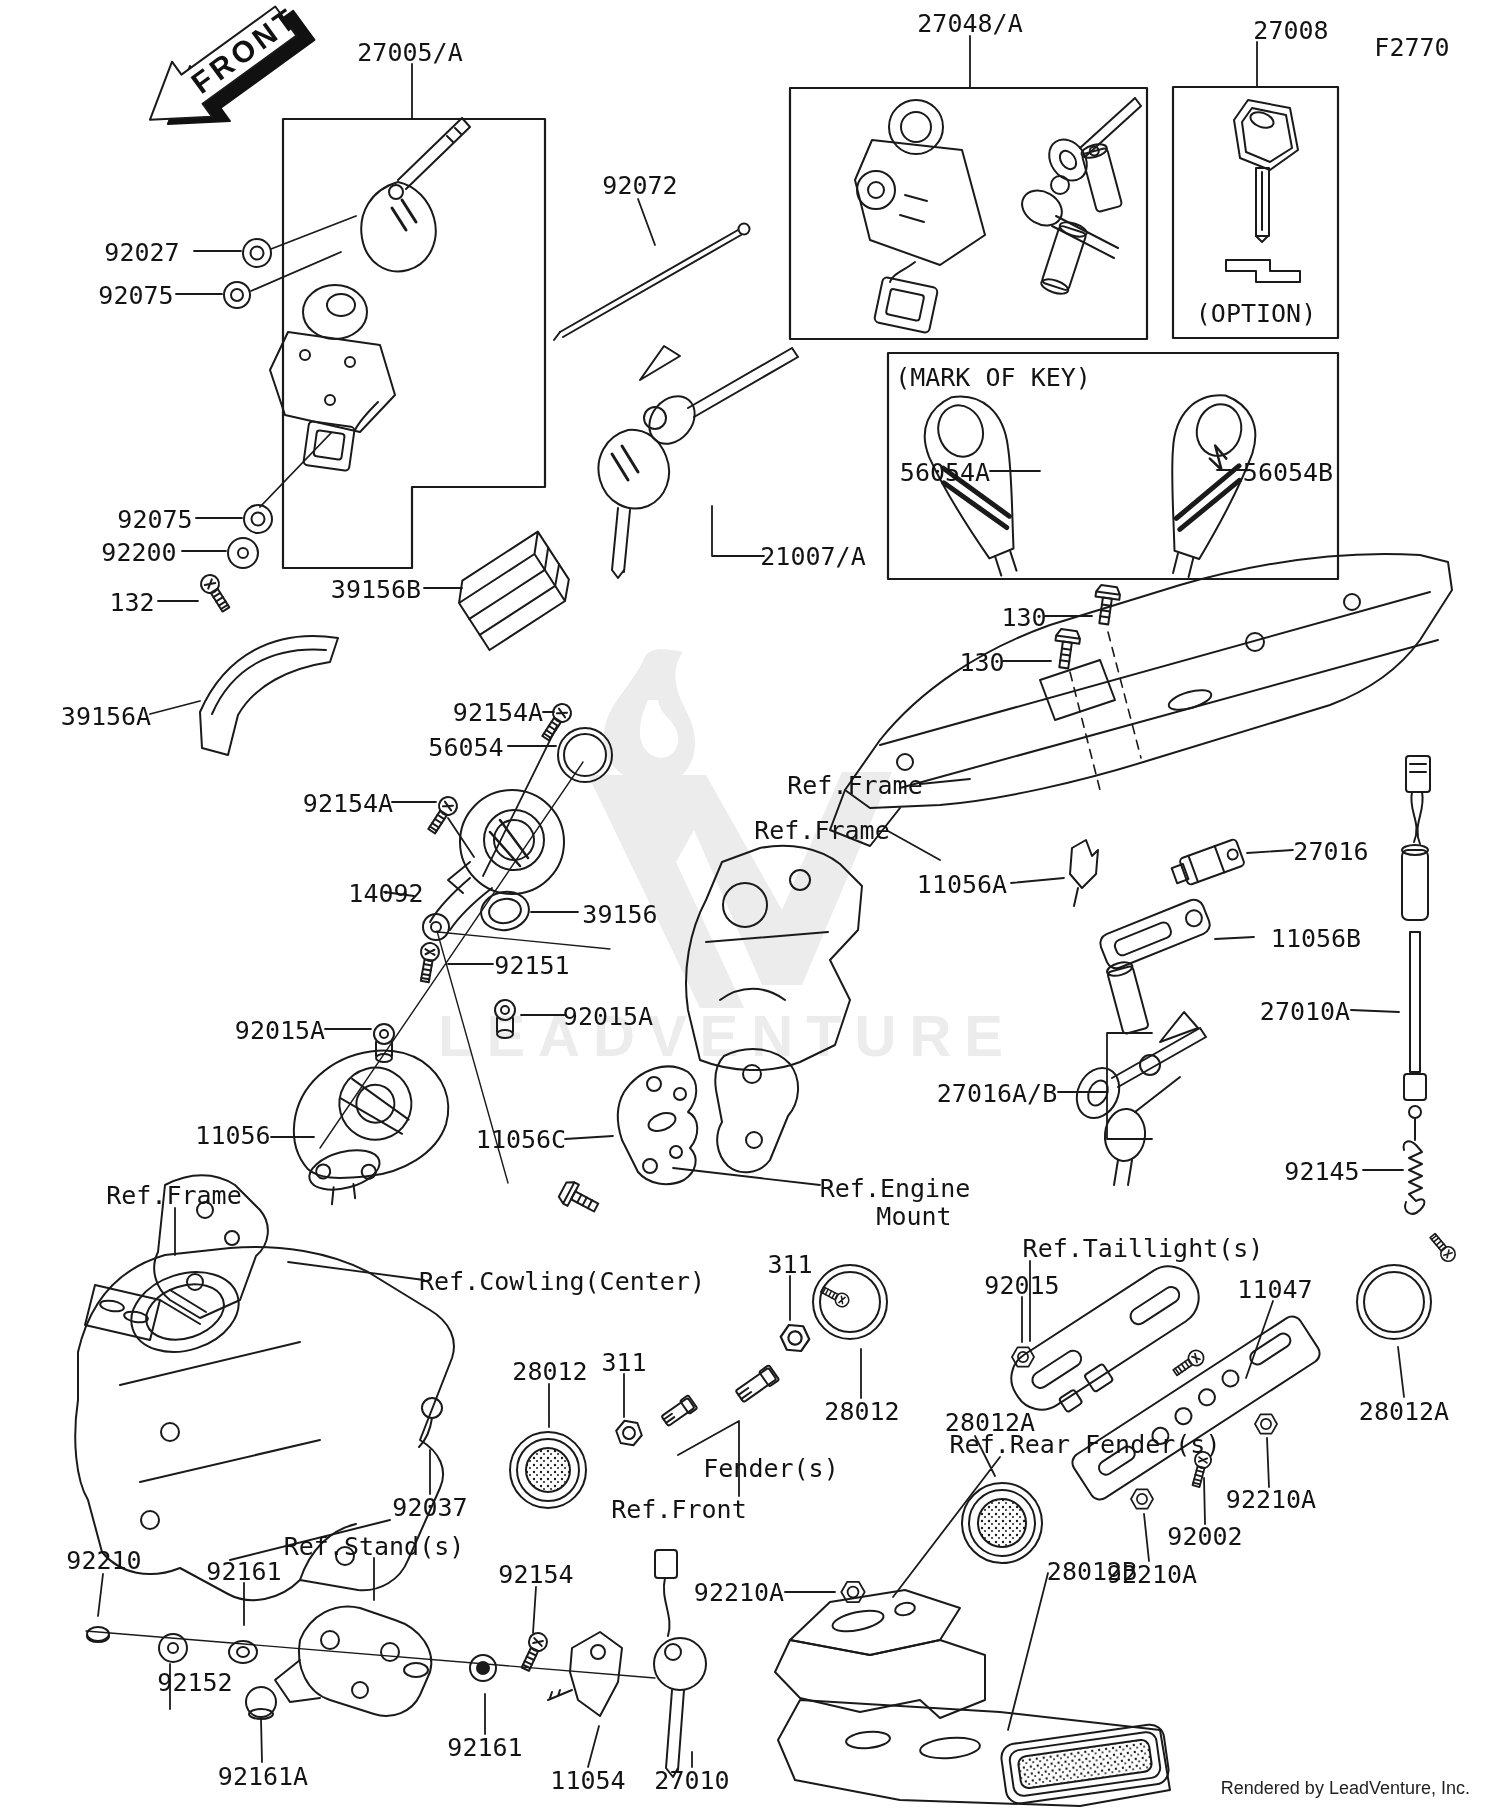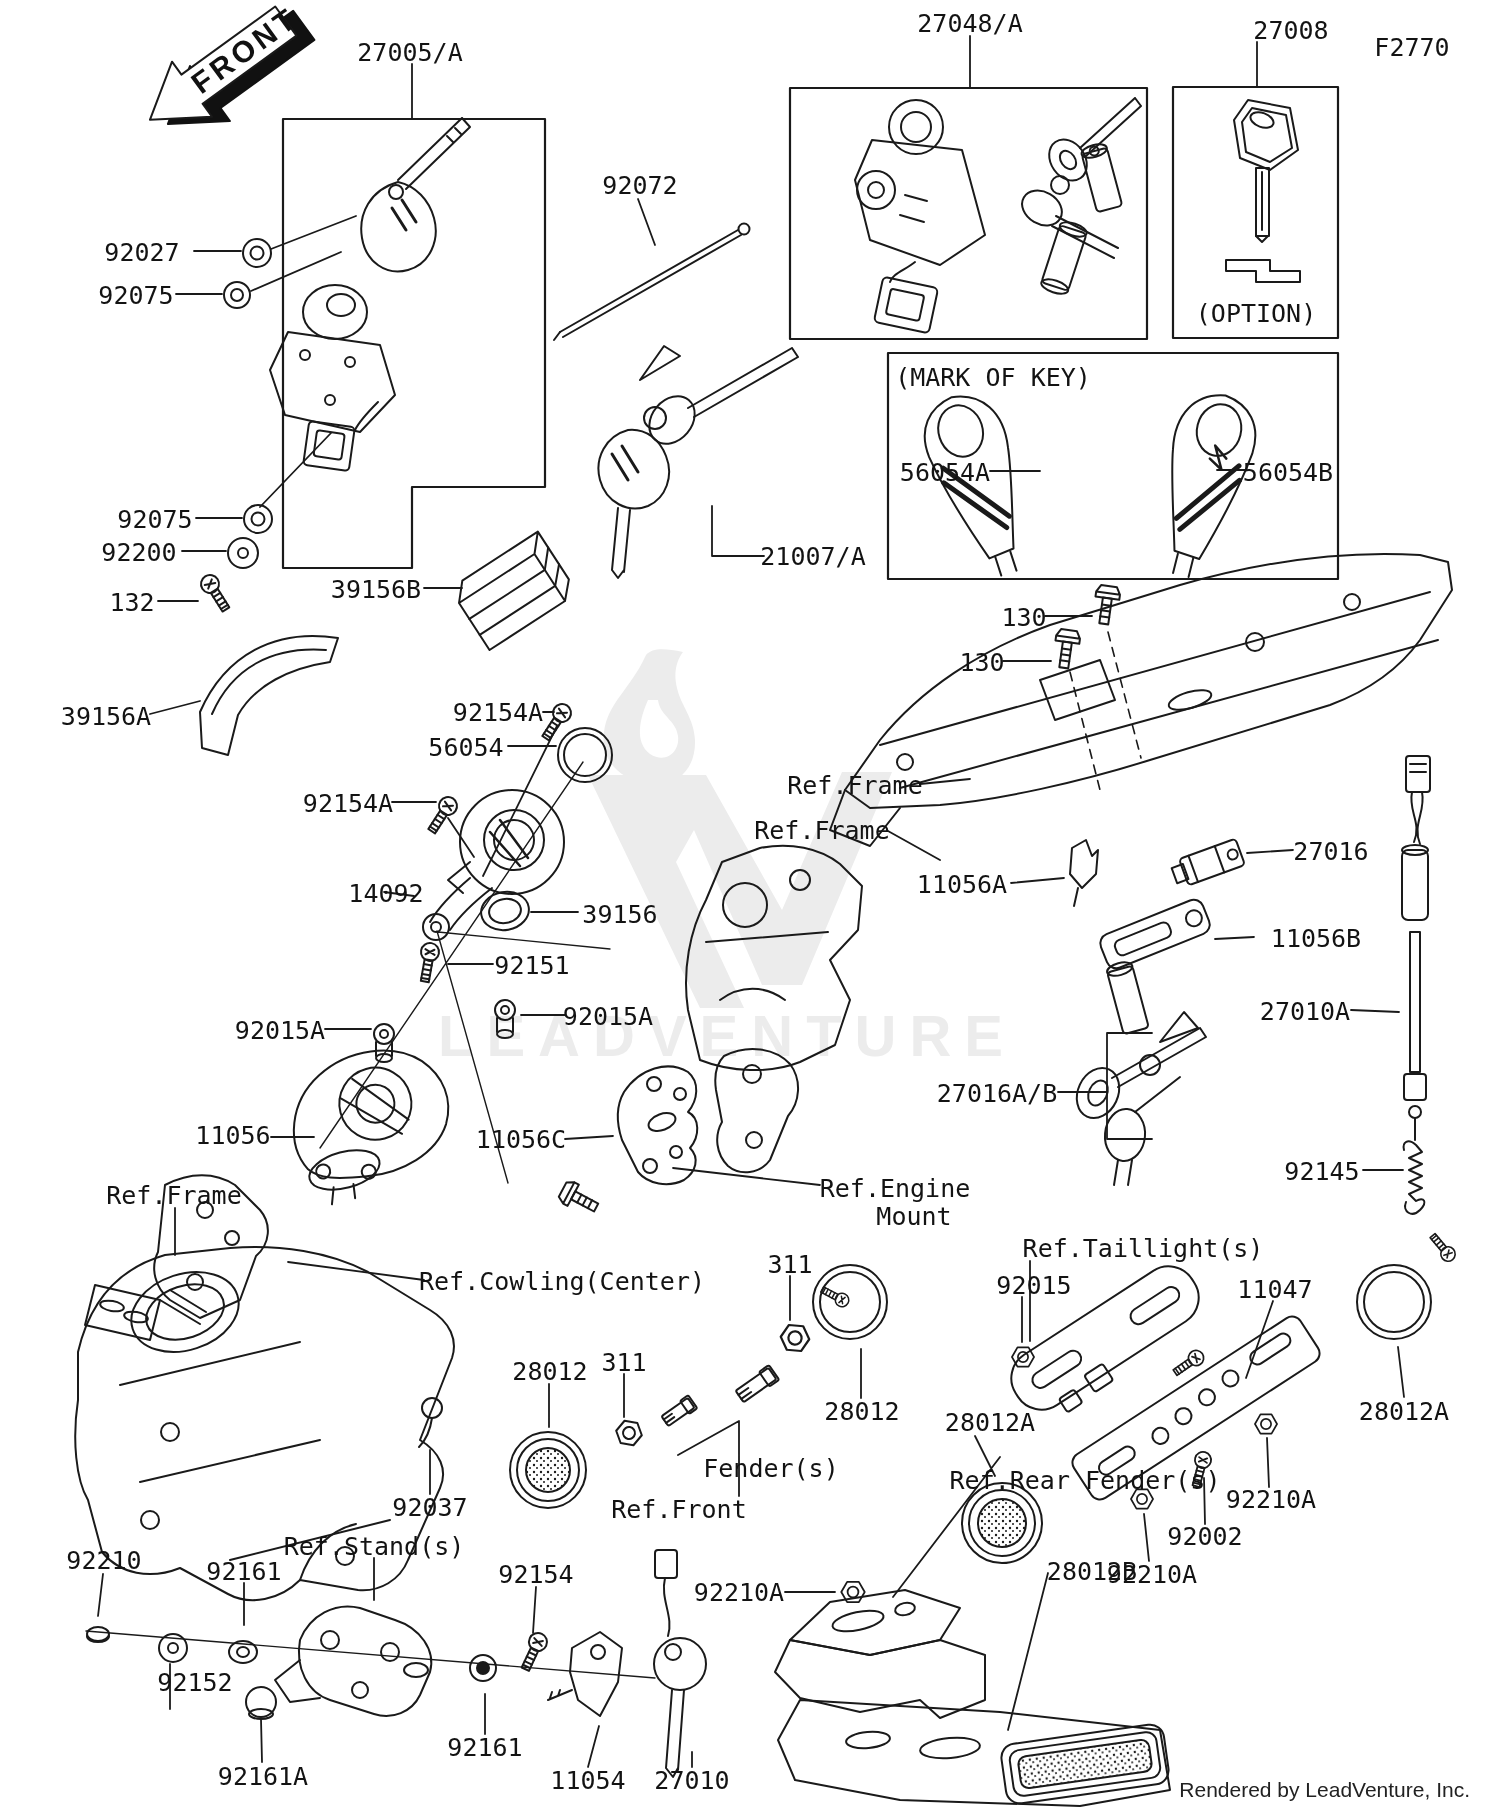--- a/index.html
+++ b/index.html
@@ -5,21 +5,21 @@
   :root{ --line:#1a1a1a; --label:#131313; --wm:#ececec; }
   html,body{margin:0;padding:0;background:#ffffff;}
   #stage{position:relative;width:1500px;height:1809px;background:#fff;overflow:hidden;
          font-family:"DejaVu Sans Mono",monospace;}
   #art{position:absolute;left:0;top:0;}
   .plabel{position:absolute;transform:translate(-50%,-50%);font:25px "DejaVu Sans Mono",monospace;
           color:var(--label);white-space:nowrap;z-index:5;}
   #watermark-text{position:absolute;left:438px;top:1002px;font-family:"Liberation Sans",sans-serif;
           font-weight:bold;font-size:58px;letter-spacing:13px;color:var(--wm);z-index:0;}
   #footer-credit{position:absolute;right:30px;top:1778px;font-family:"Liberation Sans",sans-serif;
-          font-size:21px;color:#222;z-index:5;}
+          font-size:18px;color:#222;z-index:5;}
   svg text{font-family:"Liberation Sans",sans-serif;}
 </style>
 </head>
 <body>
 
 <div id="stage">
 
   <div id="watermark-text">LEADVENTURE</div>
 
   <svg id="art" width="1500" height="1809" viewBox="0 0 1500 1809" fill="none" stroke="#1a1a1a" stroke-width="2" stroke-linejoin="round" stroke-linecap="round">
@@ -534,41 +534,41 @@
       <div class="plabel" style="left: 982px; top: 662px;">130</div>
       <div class="plabel" style="left: 1331px; top: 851px;">27016</div>
       <div class="plabel" style="left: 962px; top: 884px;">11056A</div>
       <div class="plabel" style="left: 1316px; top: 938px;">11056B</div>
       <div class="plabel" style="left: 1305px; top: 1011px;">27010A</div>
       <div class="plabel" style="left: 997px; top: 1093px;">27016A/B</div>
       <div class="plabel" style="left: 1322px; top: 1171px;">92145</div>
       <div class="plabel" style="left: 895px; top: 1188px;">Ref.Engine</div>
       <div class="plabel" style="left: 914px; top: 1216px;">Mount</div>
       <div class="plabel" style="left: 1143px; top: 1248px;">Ref.Taillight(s)</div>
-      <div class="plabel" style="left: 1022px; top: 1285px; margin-left: 12px;">92015</div>
+      <div class="plabel" style="left: 1022px; top: 1285px;">92015</div>
       <div class="plabel" style="left: 1275px; top: 1289px;">11047</div>
       <div class="plabel" style="left: 562px; top: 1281px;">Ref.Cowling(Center)</div>
       <div class="plabel" style="left: 550px; top: 1371px;">28012</div>
       <div class="plabel" style="left: 624px; top: 1362px;">311</div>
       <div class="plabel" style="left: 790px; top: 1264px;">311</div>
       <div class="plabel" style="left: 862px; top: 1411px;">28012</div>
       <div class="plabel" style="left: 430px; top: 1507px;">92037</div>
       <div class="plabel" style="left: 374px; top: 1546px;">Ref.Stand(s)</div>
       <div class="plabel" style="left: 104px; top: 1560px;">92210</div>
       <div class="plabel" style="left: 244px; top: 1571px;">92161</div>
       <div class="plabel" style="left: 679px; top: 1509px;">Ref.Front</div>
       <div class="plabel" style="left: 739px; top: 1468px; margin-left: 32px;">Fender(s)</div>
       <div class="plabel" style="left: 536px; top: 1574px;">92154</div>
       <div class="plabel" style="left: 739px; top: 1592px;">92210A</div>
       <div class="plabel" style="left: 990px; top: 1422px;">28012A</div>
       <div class="plabel" style="left: 1404px; top: 1411px;">28012A</div>
       <div class="plabel" style="left: 1271px; top: 1499px;">92210A</div>
       <div class="plabel" style="left: 1205px; top: 1536px;">92002</div>
       <div class="plabel" style="left: 1152px; top: 1574px;">92210A</div>
-      <div class="plabel" style="left: 1085px; top: 1480px;">Ref.Rear Fender(s)</div>
+      <div class="plabel" style="left: 1085px; top: 1444px;">Ref.Rear Fender(s)</div>
       <div class="plabel" style="left: 1092px; top: 1571px;">28012B</div>
       <div class="plabel" style="left: 170px; top: 1682px; margin-left: 25px;">92152</div>
       <div class="plabel" style="left: 263px; top: 1776px;">92161A</div>
       <div class="plabel" style="left: 485px; top: 1747px;">92161</div>
       <div class="plabel" style="left: 588px; top: 1780px;">11054</div>
       <div class="plabel" style="left: 692px; top: 1780px;">27010</div>
     </div>
 
   <div id="footer-credit">Rendered by LeadVenture, Inc.</div>
 </div>

